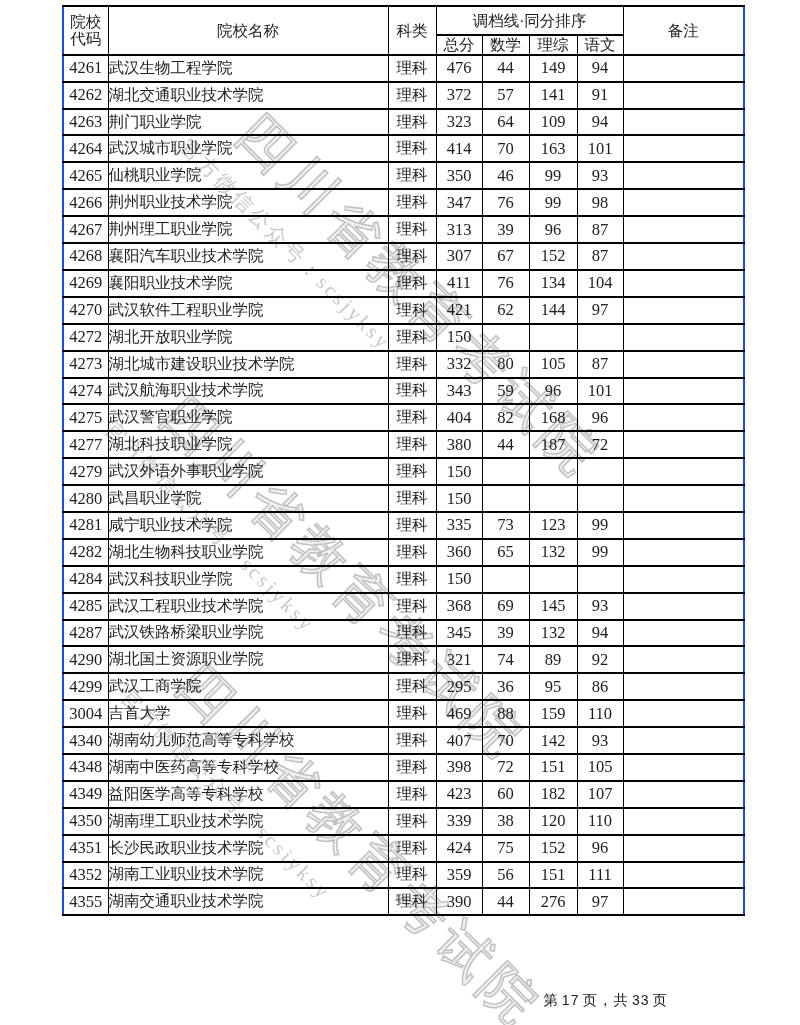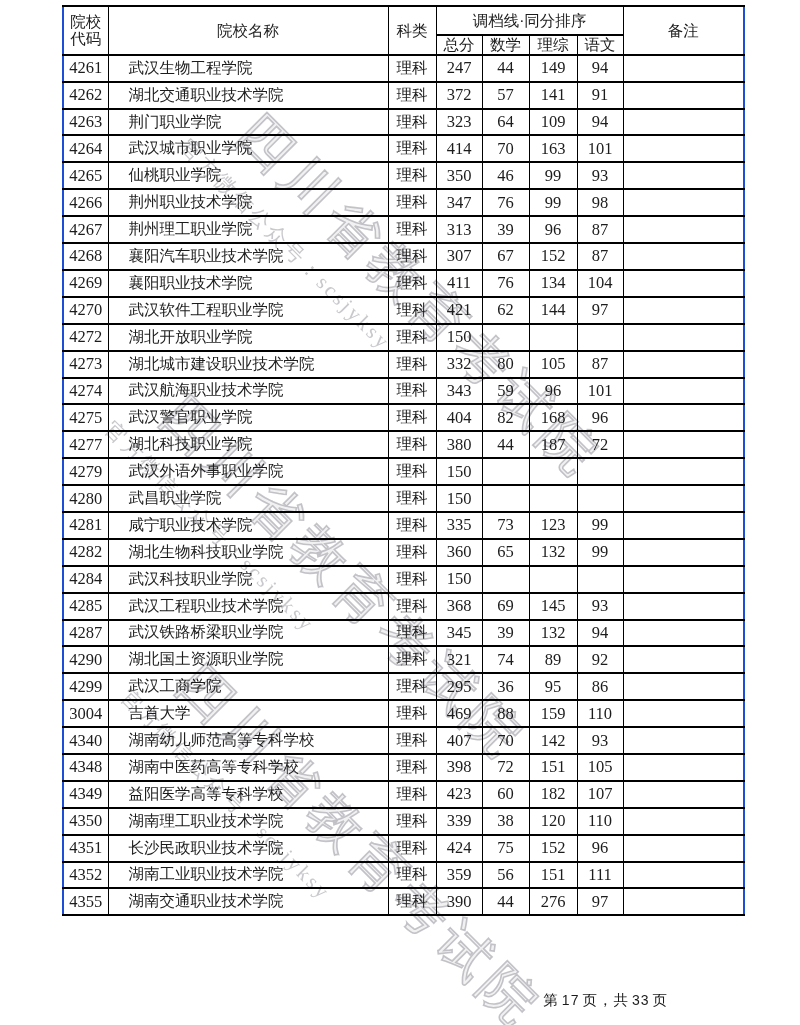--- a/index.html
+++ b/index.html
@@ -59,21 +59,21 @@
     overflow: hidden;
     white-space: nowrap;
   }
   table.score-table { border: 2px solid #1d4ed8; }
   .score-table thead th { font-size: 15.5px; line-height: 1.15; }
   .score-table thead tr.h1 th { height: 29px; }
   .score-table thead tr.h2 th { height: 17px; }
   .score-table tbody td { height: 26.9px; font-size: 16.5px; }
   .score-table tbody td.c1 {
     text-align: left;
-    padding-left: 20px;
+    padding-left: 0;
     font-size: 15.5px;
   }
   .score-table tbody td.c2 { font-size: 15.5px; }
 
   
   .footer {
     position: absolute;
     left: 0; top: 991px;
     width: 668px;
     text-align: right;
@@ -129,21 +129,21 @@
         <th>数学</th>
         <th>理综</th>
         <th>语文</th>
       </tr>
     </thead>
     <tbody>
         <tr>
           <td class="c0">4261</td>
           <td class="c1">武汉生物工程学院</td>
           <td class="c2">理科</td>
-          <td class="c3">247</td>
+          <td class="c3">476</td>
           <td class="c4">44</td>
           <td class="c5">149</td>
           <td class="c6">94</td>
           <td class="c7"></td>
         </tr>
         <tr>
           <td class="c0">4262</td>
           <td class="c1">湖北交通职业技术学院</td>
           <td class="c2">理科</td>
           <td class="c3">372</td>

